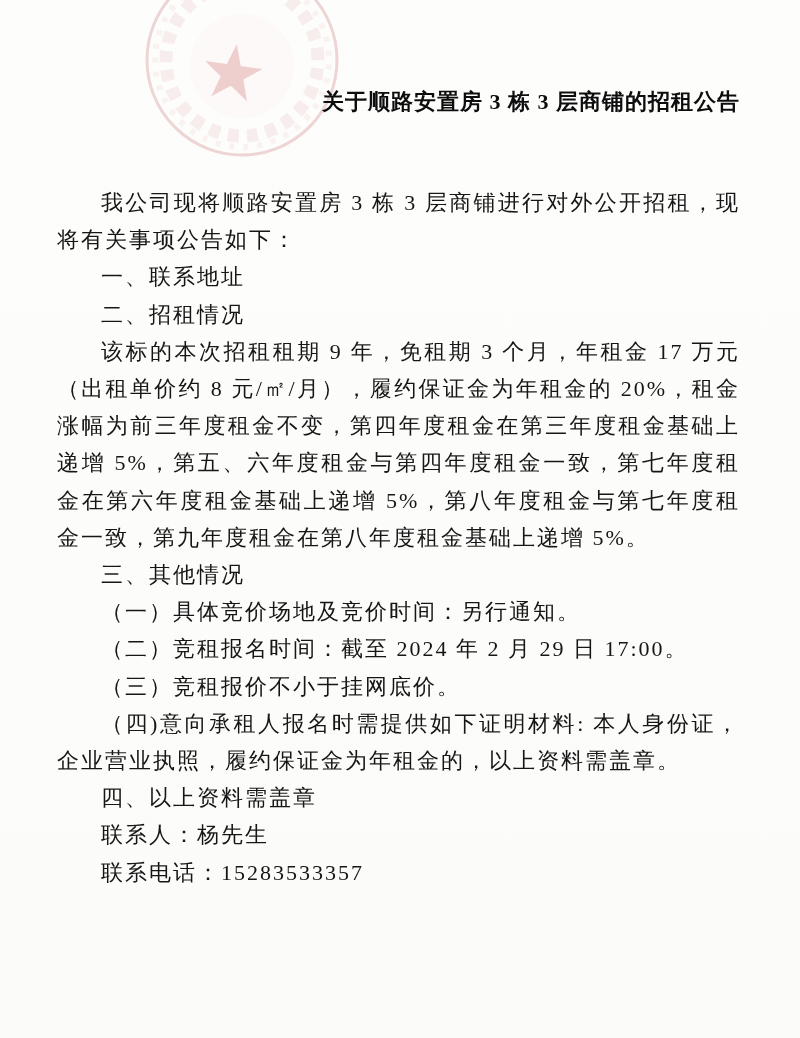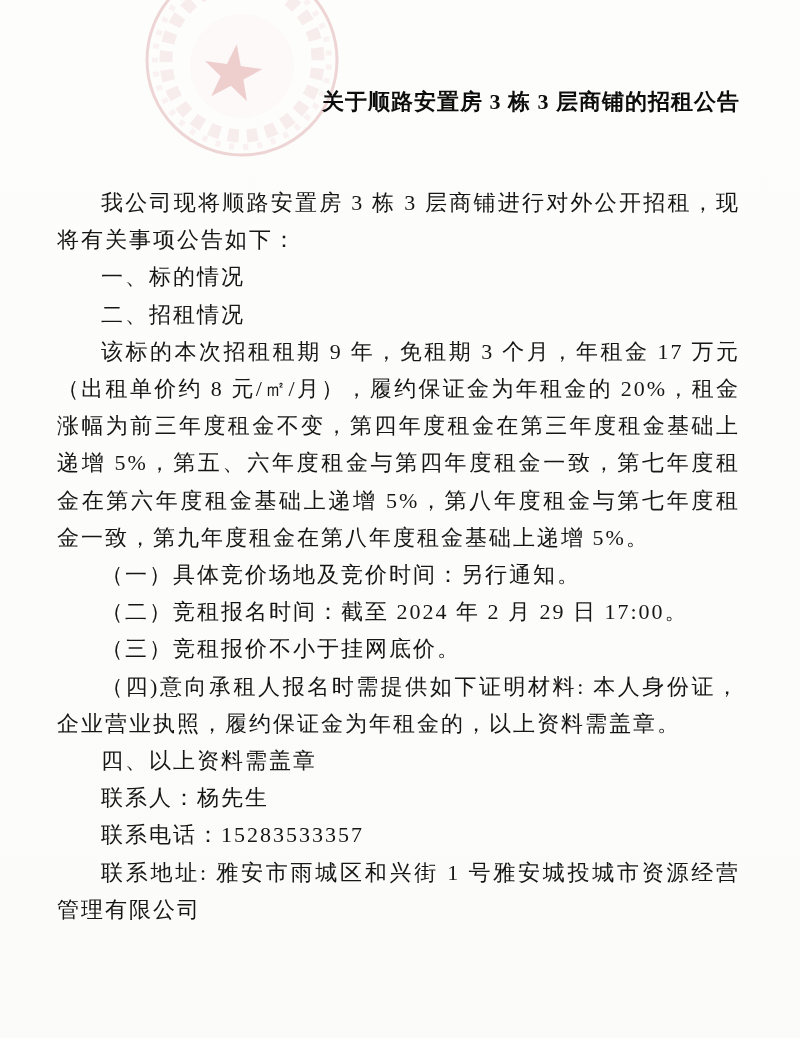--- a/index.html
+++ b/index.html
@@ -68,26 +68,26 @@
 
     <path d="M103 96 L110 117 L132 117 L114.5 130 L121 151 L103 138 L85 151 L91.5 130 L74 117 L96 117 Z" fill="#d98f8f" opacity="0.40" transform="rotate(8 103 123)"></path>
 
     <circle cx="112" cy="118" r="52" fill="#e8b8b8" opacity="0.06"></circle>
   </svg>
 
   <h1 class="doc-title">关于顺路安置房 3 栋 3 层商铺的招租公告</h1>
 
   <div class="doc-body">
       <p class="para">我公司现将顺路安置房 3 栋 3 层商铺进行对外公开招租，现将有关事项公告如下：</p>
-      <p class="para">一、标的情况</p>
+      <p class="para">一、联系地址</p>
       <p class="para">二、招租情况</p>
       <p class="para">该标的本次招租租期 9 年，免租期 3 个月，年租金 17 万元（出租单价约 8 元/㎡/月），履约保证金为年租金的 20%，租金涨幅为前三年度租金不变，第四年度租金在第三年度租金基础上递增 5%，第五、六年度租金与第四年度租金一致，第七年度租金在第六年度租金基础上递增 5%，第八年度租金与第七年度租金一致，第九年度租金在第八年度租金基础上递增 5%。</p>
+      <p class="para">三、其他情况</p>
       <p class="para">（一）具体竞价场地及竞价时间：另行通知。</p>
       <p class="para">（二）竞租报名时间：截至 2024 年 2 月 29 日 17:00。</p>
       <p class="para">（三）竞租报价不小于挂网底价。</p>
       <p class="para">（四)意向承租人报名时需提供如下证明材料: 本人身份证，企业营业执照，履约保证金为年租金的，以上资料需盖章。</p>
       <p class="para">四、以上资料需盖章</p>
       <p class="para">联系人：杨先生</p>
       <p class="para">联系电话：15283533357</p>
-      <p class="para">联系地址: 雅安市雨城区和兴街 1 号雅安城投城市资源经营管理有限公司</p>
     </div>
 
 </div>
 
 </body></html>

